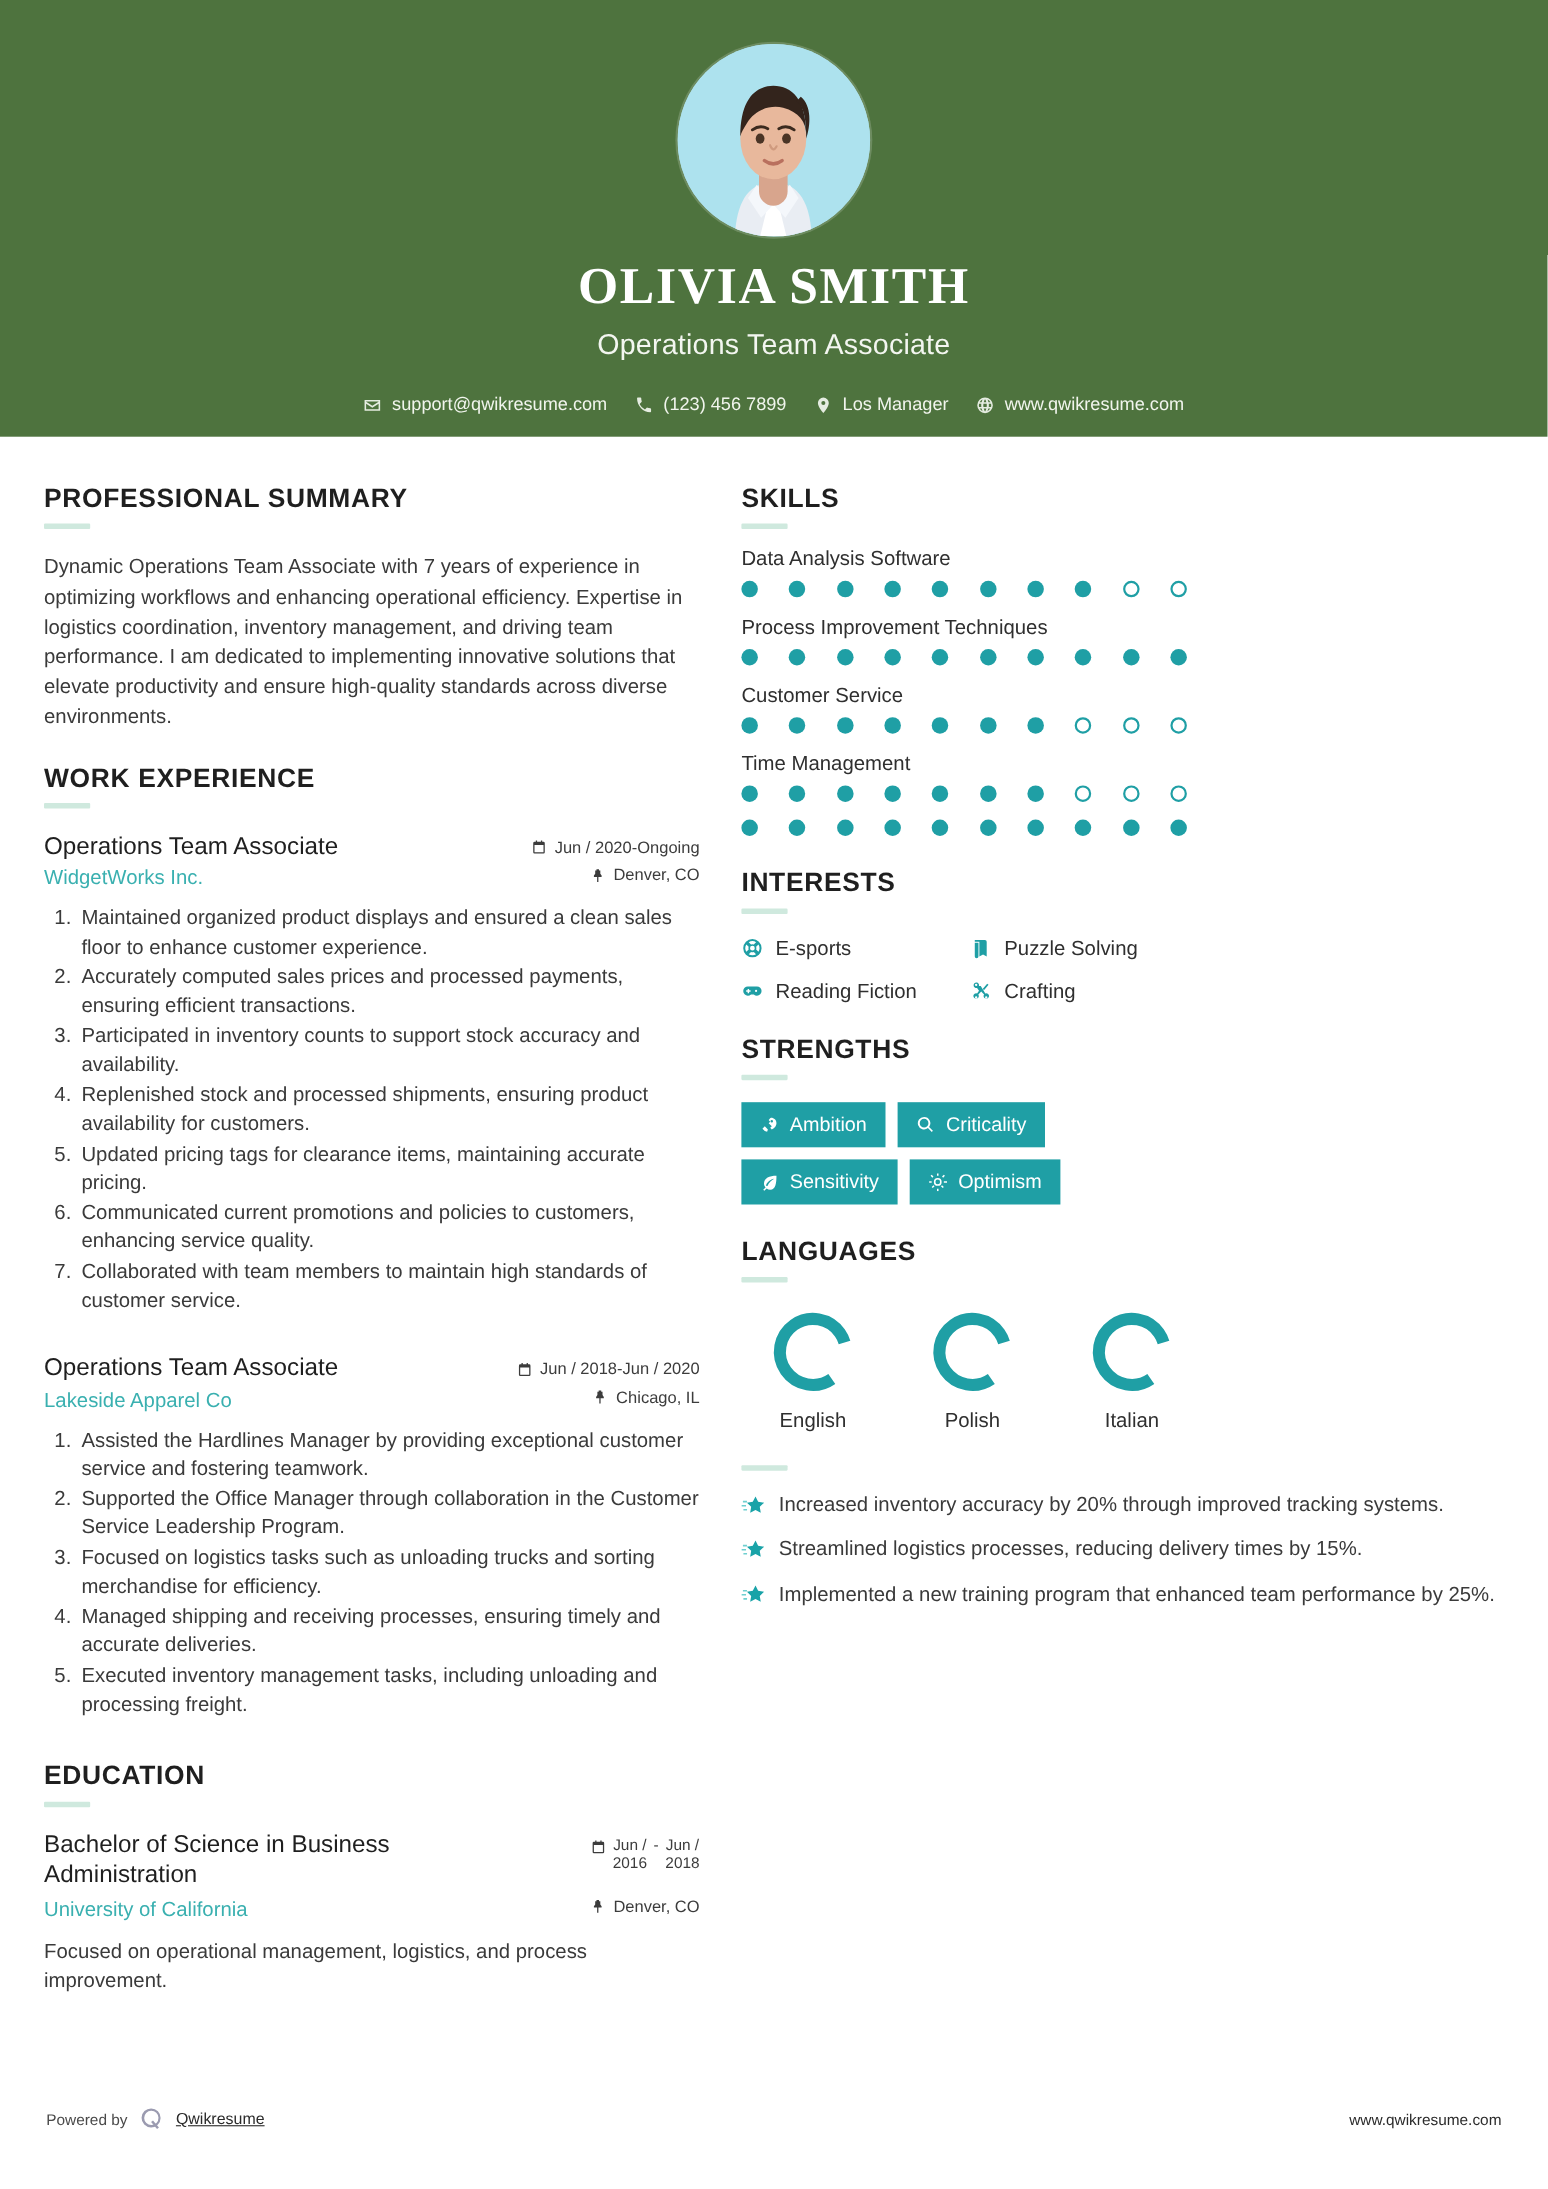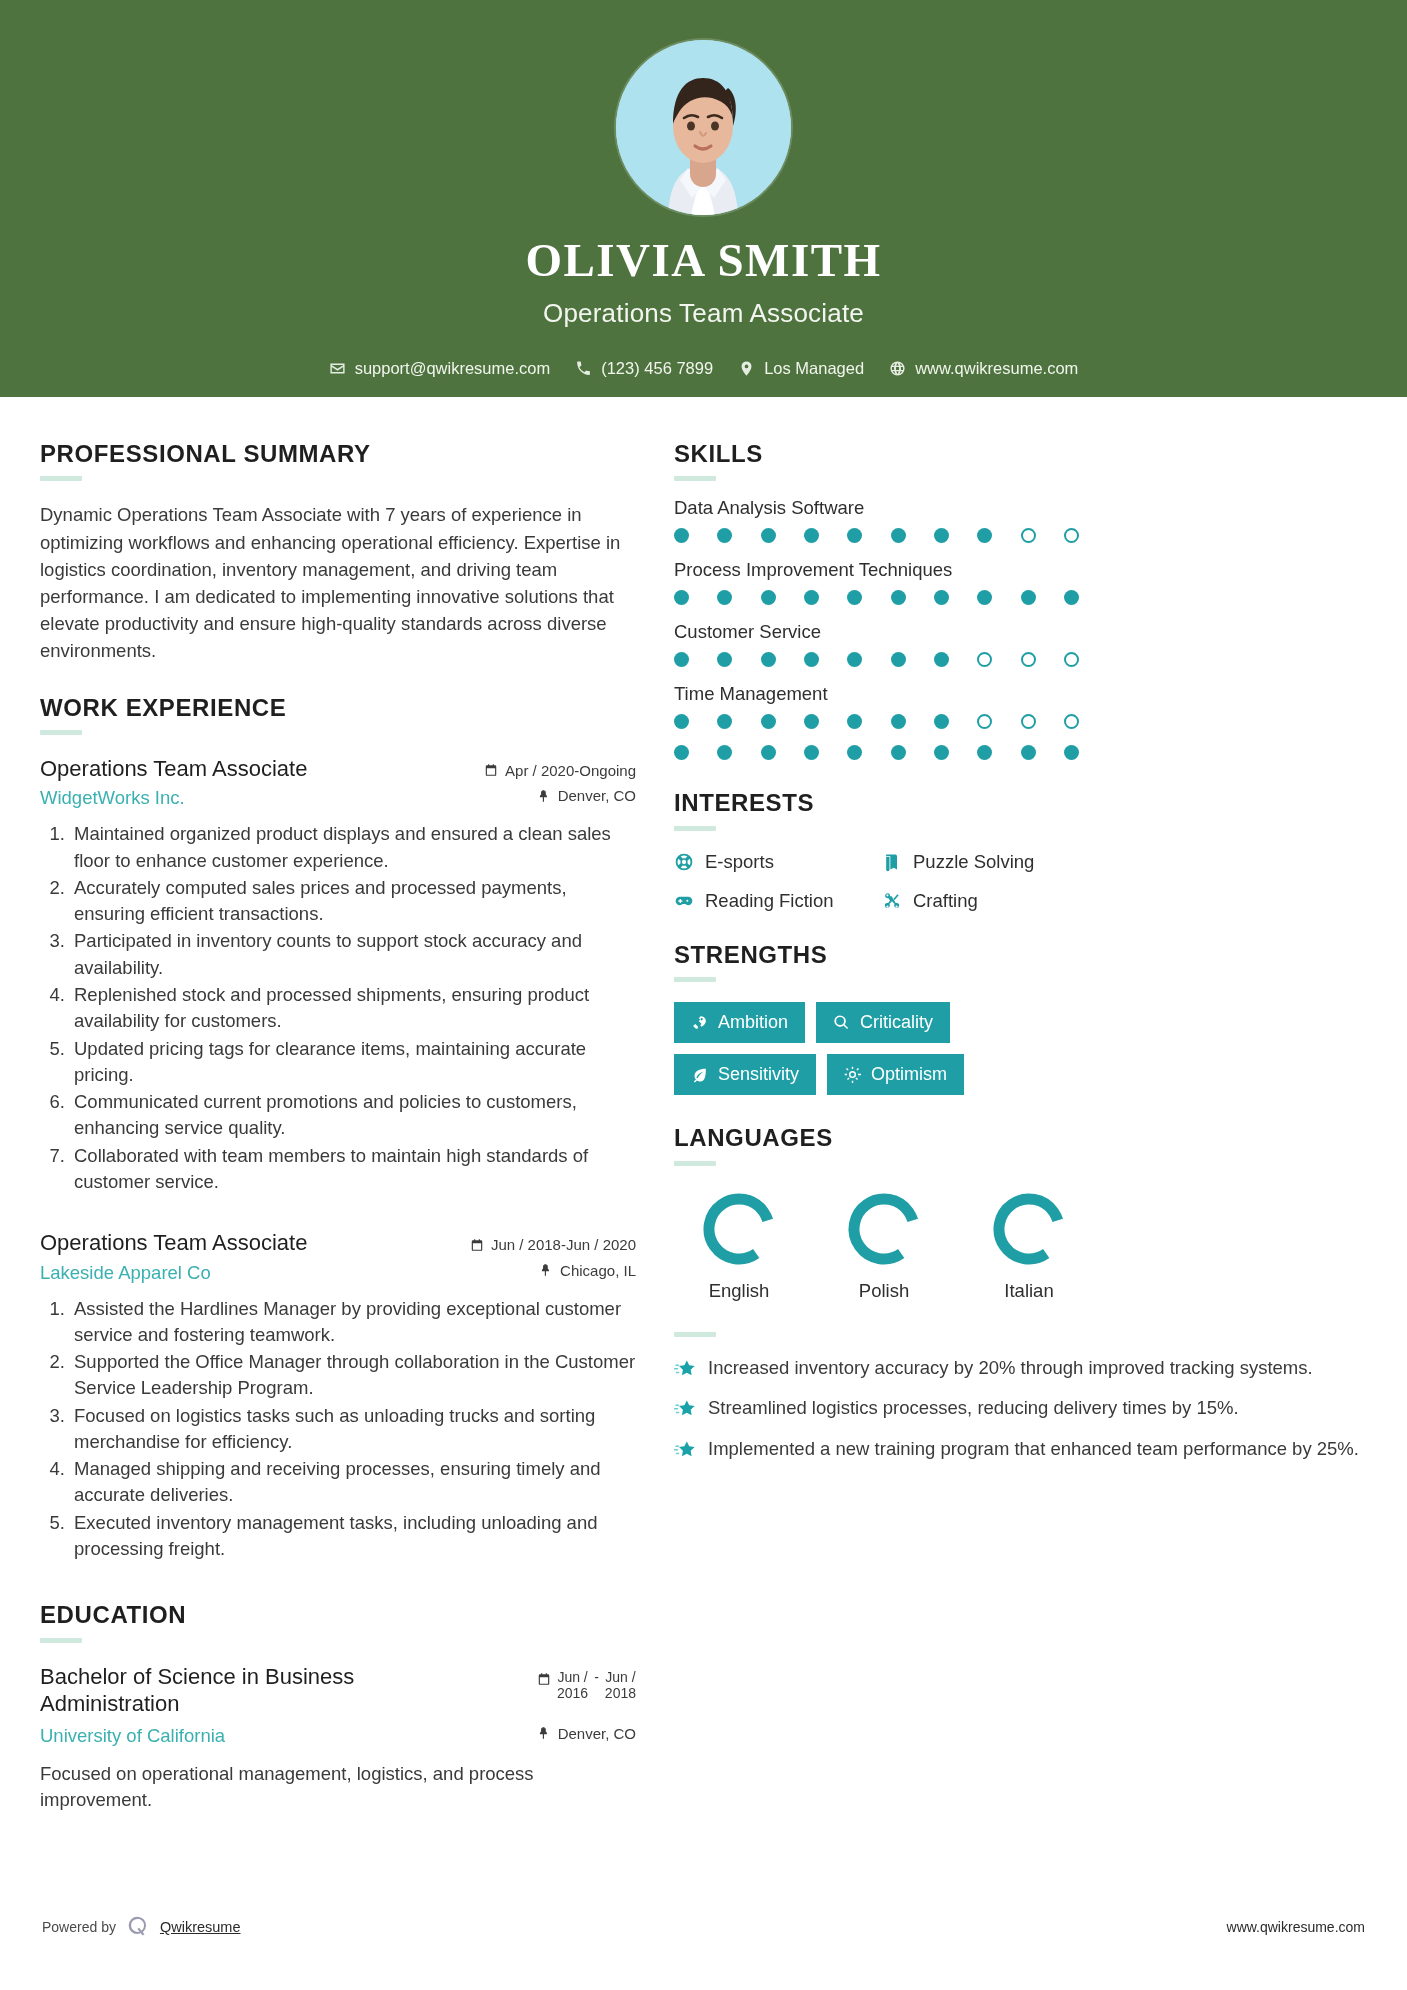--- a/index.html
+++ b/index.html
@@ -162,21 +162,21 @@
             </svg>
         </span>
         <span>(123) 456 7899</span>
       </div>
       <div class="contact">
         <span class="ico">
           <svg viewBox="0 0 24 24">
               <path d="M12 2a7 7 0 0 0-7 7c0 5.2 7 13 7 13s7-7.8 7-13a7 7 0 0 0-7-7zm0 9.6A2.6 2.6 0 1 1 12 6.4a2.6 2.6 0 0 1 0 5.2z"></path>
             </svg>
         </span>
-        <span>Los Managed</span>
+        <span>Los Manager</span>
       </div>
       <div class="contact">
         <span class="ico">
           <svg viewBox="0 0 24 24">
               <path d="M12 2a10 10 0 1 0 0 20 10 10 0 0 0 0-20zm6.9 6h-2.5a15 15 0 0 0-1.3-3.5A8 8 0 0 1 18.9 8zM12 4.1c.7 1 1.3 2.4 1.7 3.9h-3.4c.4-1.5 1-2.9 1.7-3.9zM4.3 14a8 8 0 0 1 0-4h2.9a18 18 0 0 0 0 4H4.3zm.8 2h2.5c.3 1.3.8 2.5 1.3 3.5A8 8 0 0 1 5.1 16zm2.5-8H5.1a8 8 0 0 1 3.8-3.5A15 15 0 0 0 7.6 8zM12 19.9c-.7-1-1.3-2.4-1.7-3.9h3.4c-.4 1.5-1 2.9-1.7 3.9zM14.1 14H9.9a16 16 0 0 1 0-4h4.2a16 16 0 0 1 0 4zm.8 5.5c.5-1 1-2.2 1.3-3.5h2.5a8 8 0 0 1-3.8 3.5zm1.9-5.5a18 18 0 0 0 0-4h2.9a8 8 0 0 1 0 4h-2.9z"></path>
             </svg>
         </span>
         <span>www.qwikresume.com</span>
       </div>
     </div>
@@ -198,21 +198,21 @@
 
         <div class="job">
           <div class="job-row">
             <div class="job-title">Operations Team Associate</div>
             <div class="meta">
               <span class="ico">
                 <svg viewBox="0 0 24 24">
                     <path d="M7 2v2H5a2 2 0 0 0-2 2v14a2 2 0 0 0 2 2h14a2 2 0 0 0 2-2V6a2 2 0 0 0-2-2h-2V2h-2v2H9V2H7zM5 9h14v11H5V9z"></path>
                   </svg>
               </span>
-              <span>Apr / 2020-Ongoing</span>
+              <span>Jun / 2020-Ongoing</span>
             </div>
           </div>
           <div class="job-row">
             <div class="job-org">WidgetWorks Inc.</div>
             <div class="meta meta-loc">
               <span class="ico">
                 <svg viewBox="0 0 24 24">
                     <path d="M11 2h2v2h2v5l2 3v2h-5v8h-2v-8H5v-2l2-3V4h2V2z"></path>
                   </svg>
               </span>

